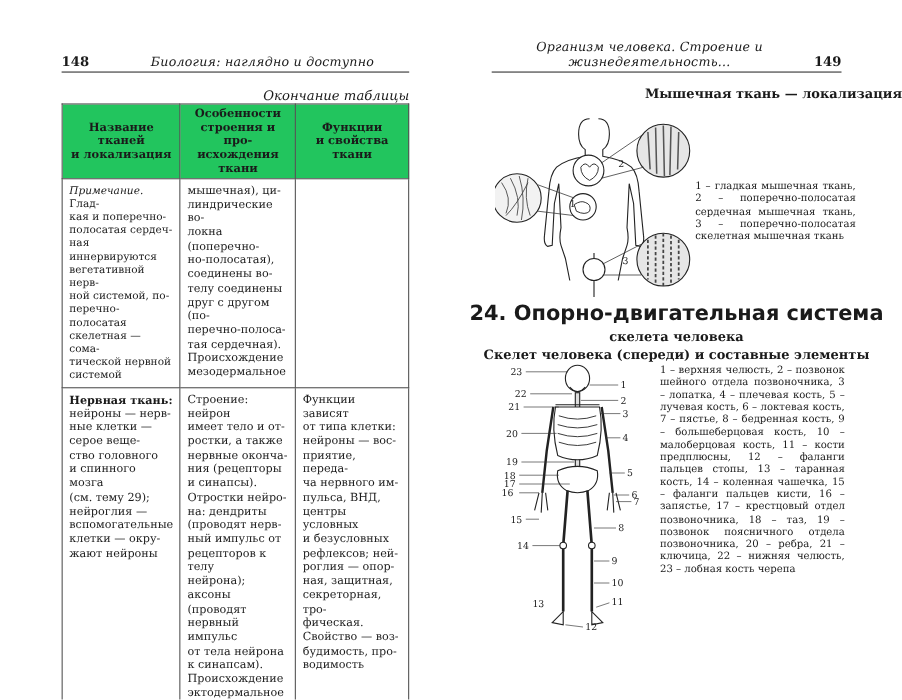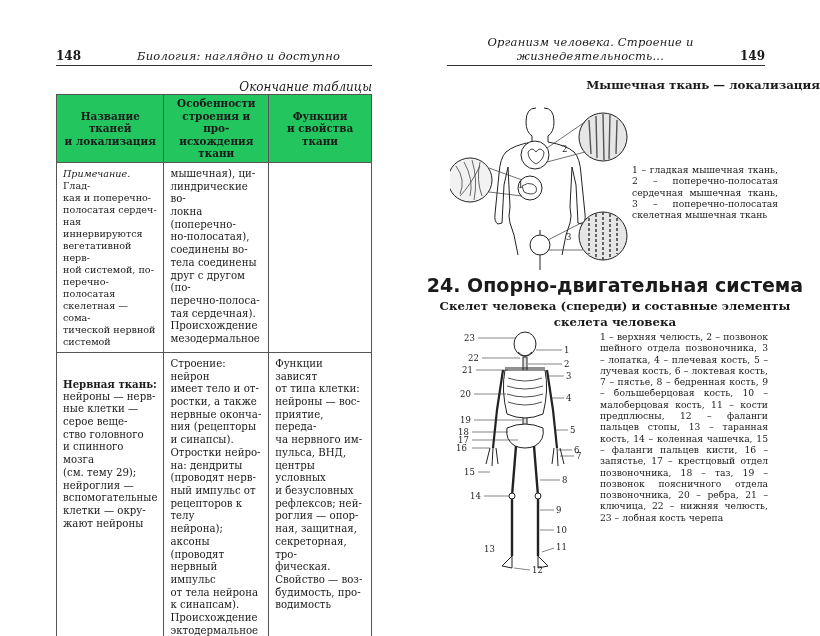--- a/index.html
+++ b/index.html
@@ -34,21 +34,21 @@
     background: #22c55e; font-weight: bold; text-align: center; vertical-align: middle;
     border: 1px solid #555; height: 44px; padding: 2px 4px; font-size: 10.4px; line-height: 12.6px;
   }
   table.tissues td {
     border: 1px solid #555; vertical-align: top; padding: 5px 6px 4px 6px;
   }
   table.tissues col.c1 { width: 106px; }
   table.tissues col.c2 { width: 105px; }
   table.tissues col.c3 { width: 105px; }
   .note-label { font-style: italic; }
-  .bold { font-weight: bold; margin-top: 20px; }
+  .bold { font-weight: bold; }
   .small { font-size: 9.6px; line-height: 12px; }
   .line { display: block; }
 
   .fig-title {
     position: absolute; left: 0; width: 410px; text-align: right;
     font-weight: bold; font-size: 11.8px;
   }
   .muscle-fig { position: absolute; left: 40px; top: 100px; width: 180px; height: 170px; }
   .legend {
     position: absolute; font-size: 9.2px; line-height: 11.3px; text-align: justify;
@@ -114,21 +114,21 @@
           <span class="line">скелетная — сома-</span>
           <span class="line">тической нервной</span>
           <span class="line">системой</span>
         </td>
         <td>
           <span class="line">мышечная), ци-</span>
           <span class="line">линдрические во-</span>
           <span class="line">локна (поперечно-</span>
           <span class="line">но-полосатая),</span>
           <span class="line">соединены во-</span>
-          <span class="line">тела соединены</span>
+          <span class="line">телу соединены</span>
           <span class="line">друг с другом (по-</span>
           <span class="line">перечно-полоса-</span>
           <span class="line">тая сердечная).</span>
           <span class="line">Происхождение</span>
           <span class="line">мезодермальное</span>
         </td>
         <td></td>
       </tr>
       <tr>
         <td>
@@ -226,22 +226,22 @@
     </g>
     <text class="num" x="68" y="88">1</text>
     <text class="num" x="112" y="52">2</text>
     <text class="num" x="116" y="140">3</text>
   </svg>
 
   <div class="legend muscle">1 – гладкая мышечная ткань, 2 – поперечно-полосатая сердечная мышечная ткань, 3 – поперечно-полосатая скелетная мышечная ткань</div>
 
   <div class="section-title">24. Опорно-двигательная система</div>
   <div class="sub-title">
+    <span class="line">скелета человека</span>
     <span class="line">Скелет человека (спереди) и составные элементы</span>
-    <span class="line">скелета человека</span>
   </div>
 
   <svg class="skeleton-fig" viewBox="0 0 150 260">
     <g fill="#fff" stroke="#222" stroke-width="1">
 
       <ellipse cx="75" cy="14" rx="11" ry="12"></ellipse>
       <path d="M68 22 q7 8 14 0" fill="none"></path>
 
       <rect x="73" y="27" width="4" height="68" fill="#ddd"></rect>
 

